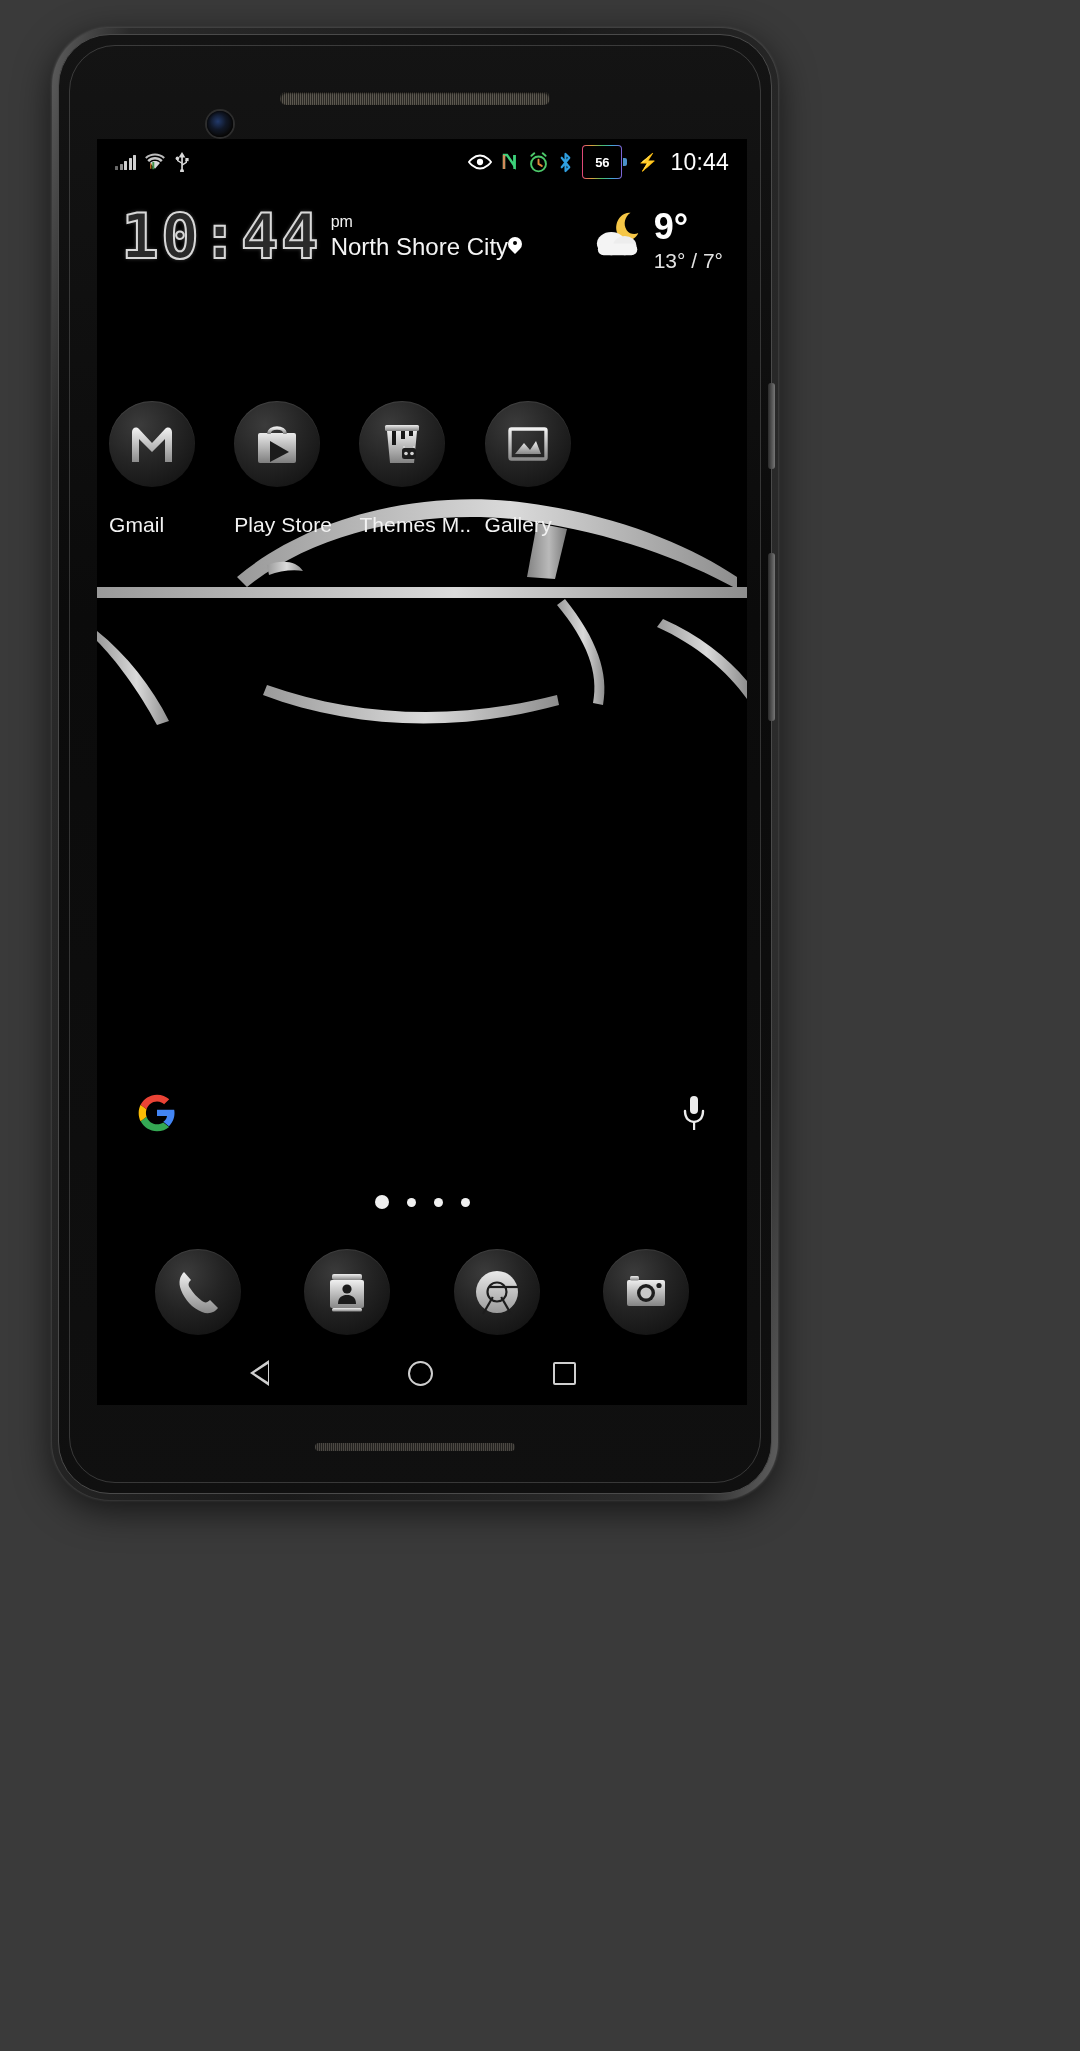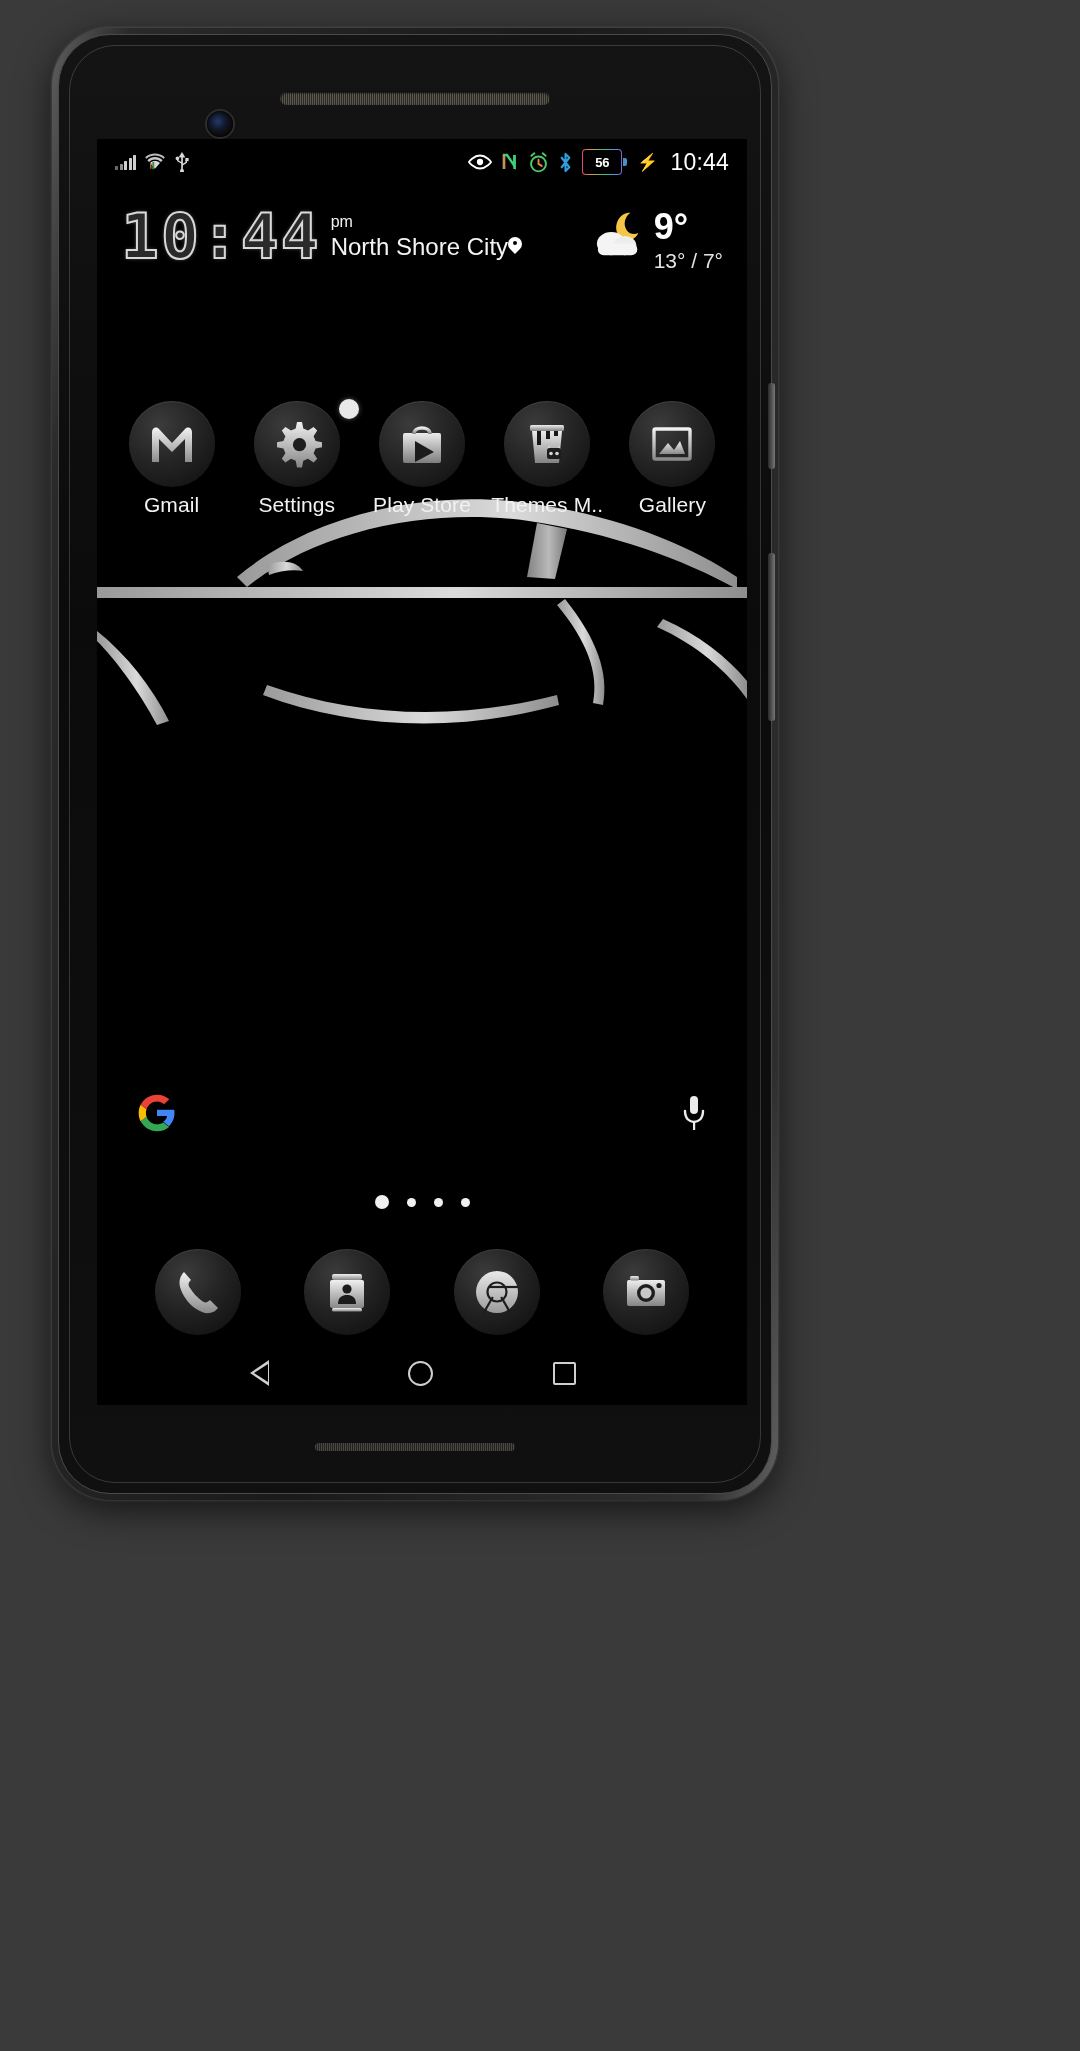--- a/index.html
+++ b/index.html
@@ -82,21 +82,21 @@
   .sig-bars i:nth-child(4){ height:12px;}
   .sig-bars i:nth-child(5){ height:15px;}
 
   .status-time{
     color:#fff; font-size:23px; letter-spacing:.2px; margin-left:3px;
   }
   .batt{
     display:flex; align-items:center; height:17px;
   }
   .batt-body{
-    position:relative; width:40px; height:26px; border-radius:4px; padding:1px;
+    position:relative; width:40px; height:34px; border-radius:4px; padding:1px;
     background:linear-gradient(90deg,#e0457b,#d9a13a,#4bbd6b,#3ea8d8,#7f62d6);
   }
   .batt-inner{
     width:100%; height:100%; border-radius:3px; background:#000;
     display:flex; align-items:center; justify-content:center;
     color:#fff; font-size:13px; font-weight:bold; letter-spacing:-.3px;
   }
   .batt-cap{ width:4px; height:8px; background:#4a90c8; border-radius:0 2px 2px 0; margin-left:1px; }
   .bolt{ color:#fff; font-size:17px; margin-left:1px; }
 
@@ -136,21 +136,21 @@
     color:#f4f4f4; font-size:30px; margin-top:12px; letter-spacing:.2px;
   }
 
   
   #app-grid{
     position:absolute; left:0; top:262px; width:100%;
     padding:0 12px;
     display:grid; grid-template-columns:repeat(5,1fr); row-gap:22px;
   }
   .app-cell{
-    display:flex; flex-direction:column; align-items:center; gap:6px;
+    display:flex; flex-direction:column; align-items:flex-start; gap:26px;
     position:relative;
   }
   .app-ico{
     position:relative; width:86px; height:86px; border-radius:50%;
     background:radial-gradient(circle at 36% 28%,#3b3b3b 0%,#252525 45%,#0d0d0d 100%);
     box-shadow:inset 0 1px 1px rgba(255,255,255,.10), 0 2px 6px rgba(0,0,0,.8);
     display:flex; align-items:center; justify-content:center;
   }
   .app-ico svg{ width:52px; height:52px; display:block; }
   .app-label{
@@ -350,39 +350,20 @@
                 <stop offset="0%" stop-color="#f2f2f2"></stop>
                     <stop offset="100%" stop-color="#8d8d8d"></stop>
               </linearGradient>
                 </defs>
               <path d="M6 44 L6 14 C6 10 10 8 13 11 L26 25 L39 11 C42 8 46 10 46 14 L46 44 L39 44 L39 21 L26 34 L13 21 L13 44 Z" fill="url(#mg)"></path>
             </svg>
           </span>
           <span class="app-label">Gmail</span>
         </div>
 
-        <div class="app-cell">
-          <span class="app-ico">
-            <svg viewBox="0 0 52 52">
-              <defs>
-                  <linearGradient id="gg" x1="0" y1="0" x2="0" y2="1">
-                <stop offset="0%" stop-color="#f0f0f0"></stop>
-                    <stop offset="100%" stop-color="#878787"></stop>
-              </linearGradient>
-                </defs>
-              <path d="M26 4 L31 4 L32.3 10.6 L37 12.6 L42.6 9 L46.2 12.6 L42.6 18.2 L44.6 22.9 L51 24.2 L51 29.2
-                       L44.6 30.5 L42.6 35.2 L46.2 40.8 L42.6 44.4 L37 40.8 L32.3 42.8 L31 49.4 L26 49.4 L24.7 42.8
-                       L20 40.8 L14.4 44.4 L10.8 40.8 L14.4 35.2 L12.4 30.5 L6 29.2 L6 24.2 L12.4 22.9 L14.4 18.2
-                       L10.8 12.6 L14.4 9 L20 12.6 L24.7 10.6 Z" fill="url(#gg)"></path>
-              <circle cx="28.5" cy="26.7" r="6.6" fill="#1d1d1d"></circle>
-            </svg>
-          </span>
-          <span class="notif-dot"></span>
-          <span class="app-label">Settings</span>
-        </div>
 
         <div class="app-cell">
           <span class="app-ico">
             <svg viewBox="0 0 52 52">
               <defs>
                   <linearGradient id="pg" x1="0" y1="0" x2="0" y2="1">
                 <stop offset="0%" stop-color="#eaeaea"></stop>
                     <stop offset="100%" stop-color="#7e7e7e"></stop>
               </linearGradient>
                 </defs>

